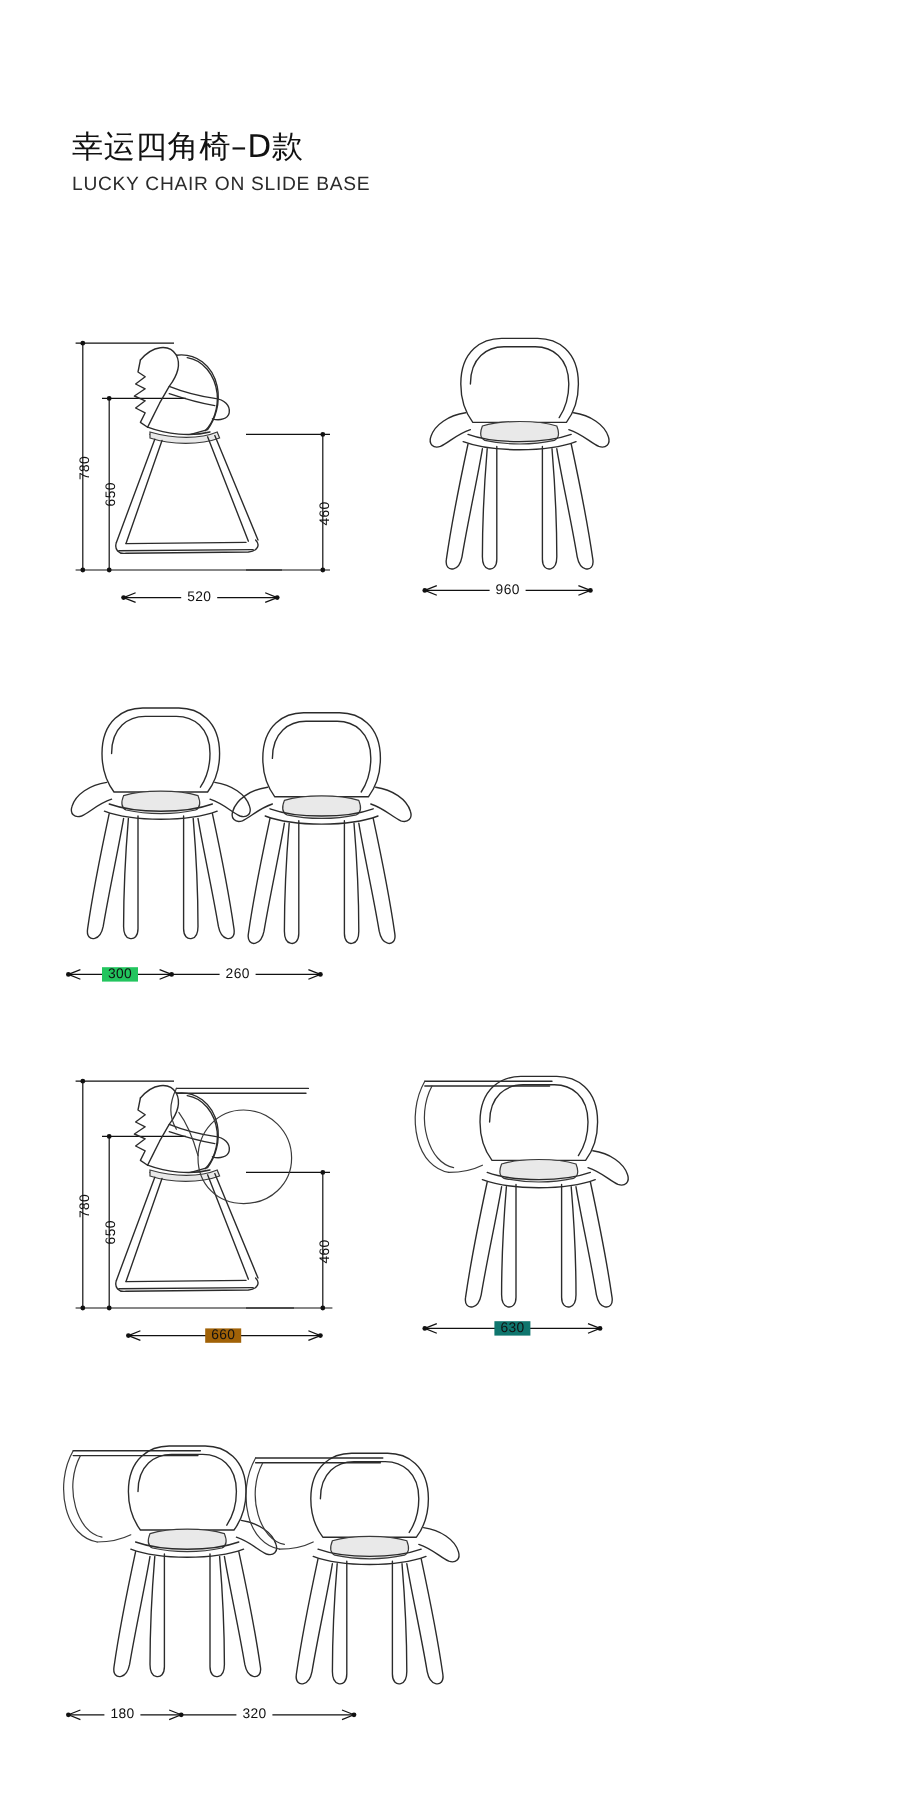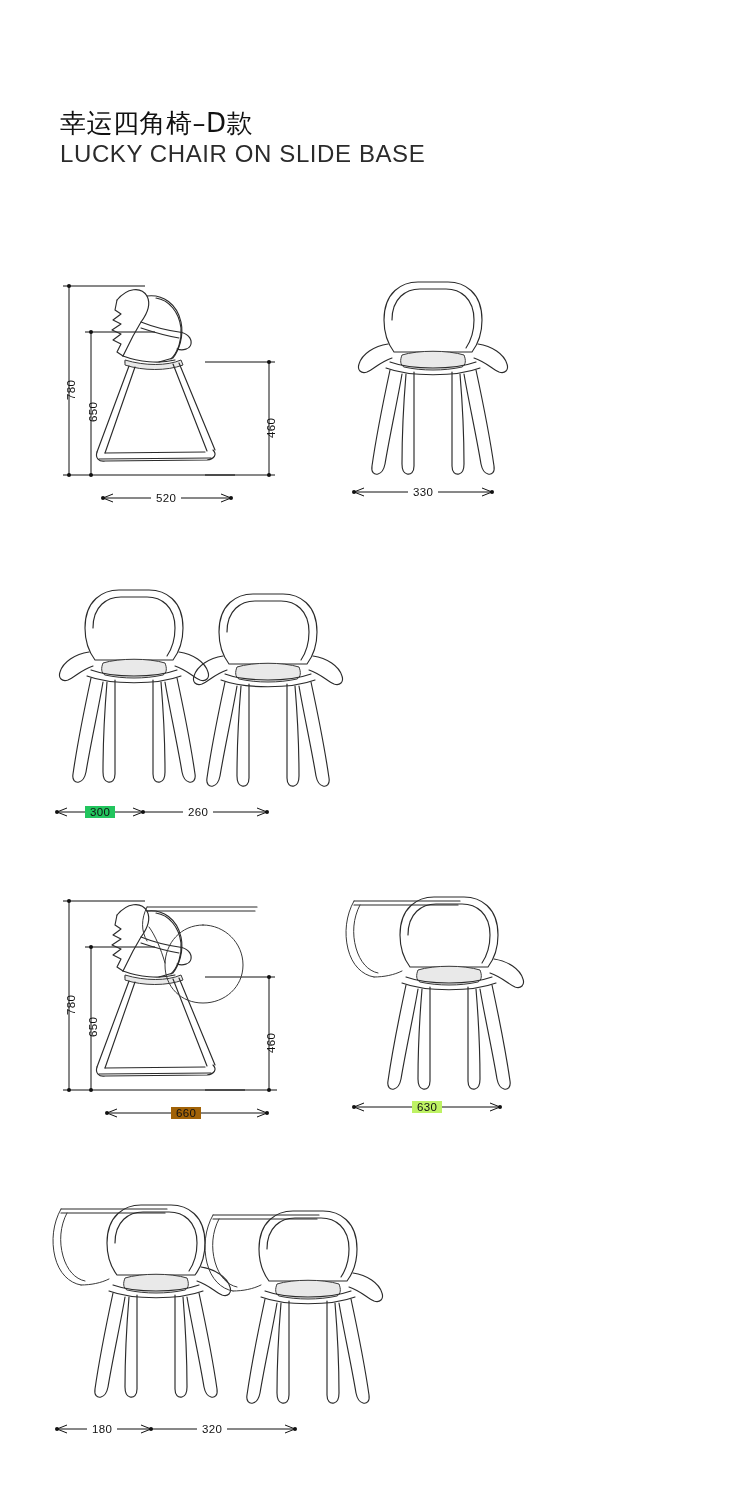--- a/index.html
+++ b/index.html
@@ -27,21 +27,21 @@
   }
   .title-cn {
     font-size: 26px;
     line-height: 30px;
     letter-spacing: 0.5px;
     color: #111;
     font-family: "DejaVu Sans", "Liberation Sans", sans-serif;
     white-space: nowrap;
   }
   .title-en {
-    font-size: 24px;
+    font-size: 16px;
     line-height: 24px;
     letter-spacing: 0.6px;
     color: #2b2b2b;
     margin-top: 4px;
     white-space: nowrap;
   }
 
   .fig {
     position: absolute;
     text-align: center;
@@ -152,21 +152,21 @@
         <path class="ln" d="M112 102 C 112 130, 112 170, 112 196 C 112 202, 115 205, 119 204 C 123 203, 124 199, 124 194 C 124 164, 122 128, 120 104"></path>
       </g>
       <g>
         <line class="dim" x1="14" y1="222" x2="152" y2="222"></line>
         <circle class="dot" cx="14" cy="222" r="2"></circle>
         <circle class="dot" cx="152" cy="222" r="2"></circle>
         <path class="dim" d="M14 222 L24 218 M14 222 L24 226"></path>
         <path class="dim" d="M152 222 L142 218 M152 222 L142 226"></path>
       </g>
     </svg>
-    <div class="dim-label" style="left:68px; top:216px; background:#fff; padding:0 5px;">330</div>
+    <div class="dim-label" style="left:68px; top:216px; background:#fff; padding:0 5px;">960</div>
   </div>
 
   <div class="fig" style="left:55px; top:580px; width:300px; height:260px;">
     <svg width="300" height="260" viewBox="0 0 300 260">
 
       <g>
         <path class="ln" d="M30 48 C 30 20, 48 10, 64 10 L 94 10 C 110 10, 128 20, 128 48 C 128 60, 124 72, 118 80 L 40 80 C 34 72, 30 60, 30 48 Z"></path>
         <path class="ln" d="M38 48 C 38 26, 52 17, 66 17 L 92 17 C 106 17, 120 26, 120 48 C 120 60, 116 70, 112 76"></path>
         <path class="ln" d="M34 72 C 20 74, 8 82, 5 92 C 3 98, 7 102, 13 100 C 20 97, 26 90, 38 86"></path>
         <path class="ln" d="M124 72 C 138 74, 150 82, 153 92 C 155 98, 151 102, 145 100 C 138 97, 132 90, 120 86"></path>
@@ -282,21 +282,21 @@
         <path class="ln-thin" d="M34 92 C 44 92, 54 90, 62 86"></path>
       </g>
       <g>
         <line class="dim" x1="14" y1="222" x2="160" y2="222"></line>
         <circle class="dot" cx="14" cy="222" r="2"></circle>
         <circle class="dot" cx="160" cy="222" r="2"></circle>
         <path class="dim" d="M14 222 L24 218 M14 222 L24 226"></path>
         <path class="dim" d="M160 222 L150 218 M160 222 L150 226"></path>
       </g>
     </svg>
-    <div class="dim-label" style="left:72px; top:216px; background:#bef264; padding:0 5px;">630</div>
+    <div class="dim-label" style="left:72px; top:216px; background:#0f766e; padding:0 5px;">630</div>
   </div>
 
   <div class="fig" style="left:55px; top:1195px; width:330px; height:260px;">
     <svg width="330" height="260" viewBox="0 0 330 260">
 
       <g>
         <path class="ln" d="M52 48 C 52 20, 70 10, 86 10 L 116 10 C 132 10, 150 20, 150 48 C 150 60, 146 72, 140 80 L 62 80 C 56 72, 52 60, 52 48 Z"></path>
         <path class="ln" d="M60 48 C 60 26, 74 17, 88 17 L 114 17 C 128 17, 142 26, 142 48 C 142 60, 138 70, 134 76"></path>
         <path class="ln" d="M146 72 C 160 74, 172 82, 175 92 C 177 98, 173 102, 167 100 C 160 97, 154 90, 142 86"></path>
         <path class="seat-fill" d="M70 83 C 86 78, 116 78, 132 83 C 134 88, 134 93, 130 95 C 112 99, 90 99, 72 95 C 68 93, 68 88, 70 83 Z"></path>

